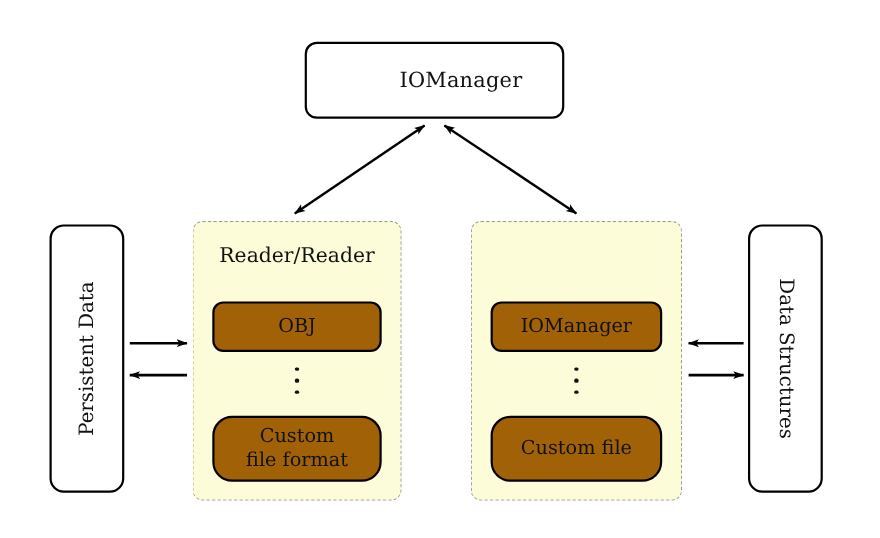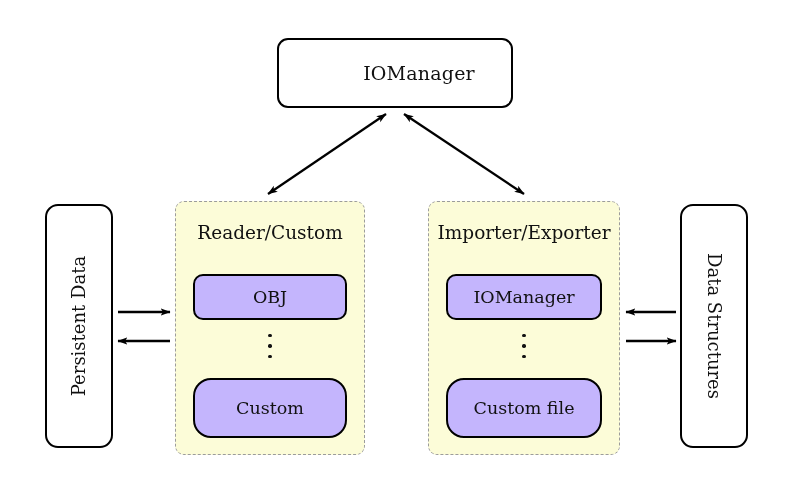--- a/index.html
+++ b/index.html
@@ -87,21 +87,21 @@
     color: #111111;
     white-space: nowrap;
   }
 
   
   .subnode {
     position: absolute;
     box-sizing: border-box;
     border: 2.4px solid #000000;
     border-radius: 10px;
-    background: #c4b5fd;
+    background: #a16207;
     display: flex;
     align-items: center;
     justify-content: center;
     text-align: center;
     font-size: 17.5px;
     line-height: 1.28;
     color: #111111;
   }
   .sub-top {
     left: 17px;
@@ -145,41 +145,41 @@
     height: 489px;
     pointer-events: none;
   }
 </style>
 </head>
 <body>
 
 <div id="diagram-root">
 
   <div class="panel" id="panel-readerwriter">
-    <div class="panel-title">Reader/Custom</div>
+    <div class="panel-title">Reader/Reader</div>
 
     <div class="subnode sub-top">
       <span>OBJ</span>
     </div>
 
     <div class="vdots">
       <span></span>
       <span></span>
       <span></span>
     </div>
 
     <div class="subnode sub-bottom">
       <div>
         <div>Custom</div>
+        <div>file format</div>
       </div>
     </div>
   </div>
 
   <div class="panel" id="panel-importerexporter">
-    <div class="panel-title">Importer/Exporter</div>
 
     <div class="subnode sub-top">
       <span>IOManager</span>
     </div>
 
     <div class="vdots">
       <span></span>
       <span></span>
       <span></span>
     </div>

